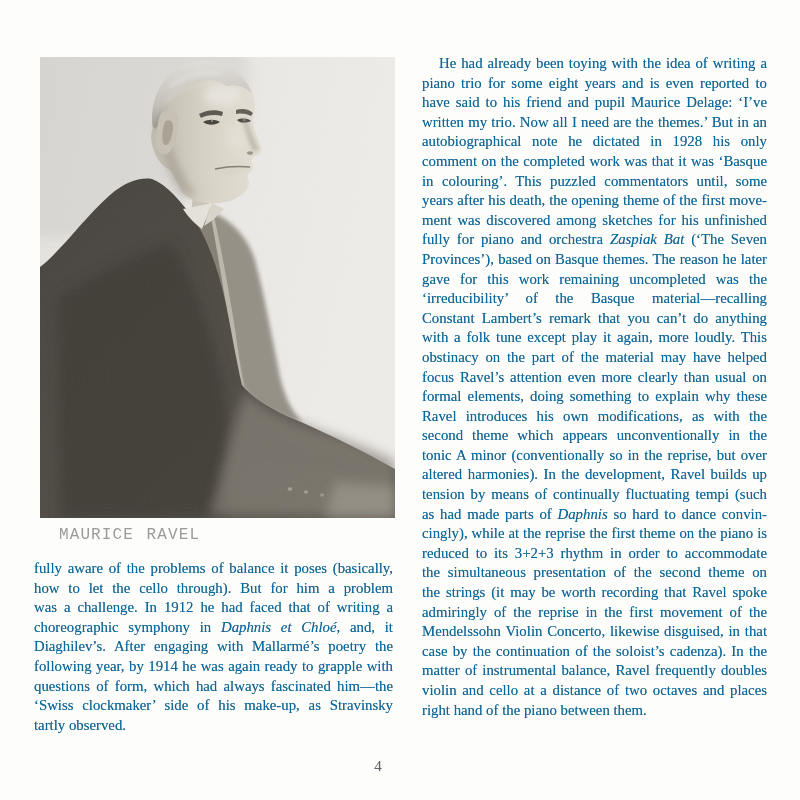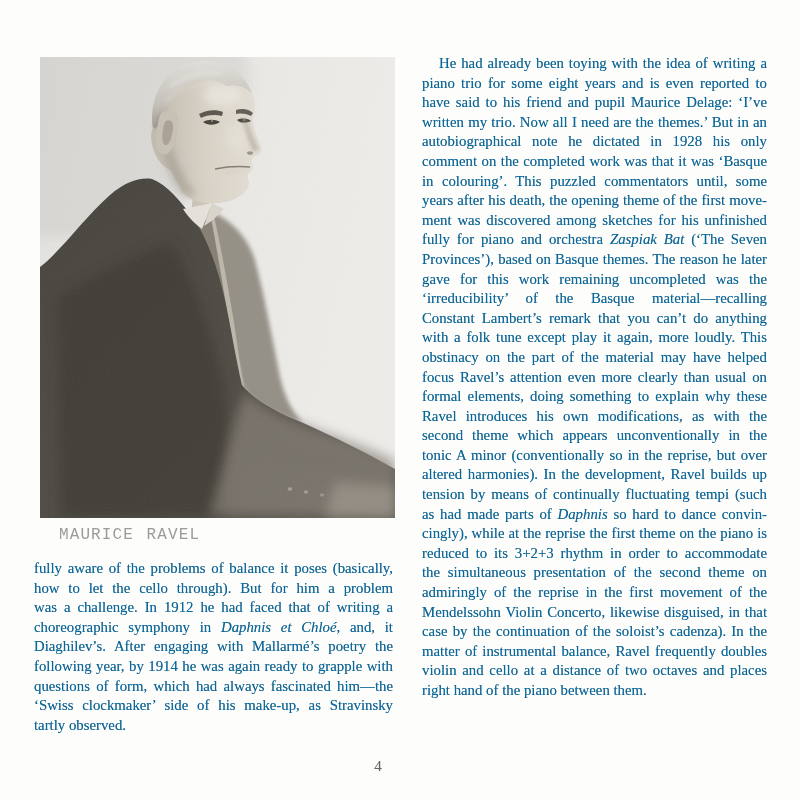--- a/index.html
+++ b/index.html
@@ -201,20 +201,21 @@
       <div class="para">
         <div class="tline"><span>Ravel introduces his own modifications, as with the</span></div>
         <div class="tline"><span>second theme which appears unconventionally in the</span></div>
         <div class="tline"><span>tonic A minor (conventionally so in the reprise, but over</span></div>
         <div class="tline"><span>altered harmonies). In the development, Ravel builds up</span></div>
         <div class="tline"><span>tension by means of continually fluctuating tempi (such</span></div>
         <div class="tline"><span>as had made parts of </span><em>Daphnis</em><span> so hard to dance convin-</span></div>
         <div class="tline"><span>cingly), while at the reprise the first theme on the piano is</span></div>
         <div class="tline"><span>reduced to its 3+2+3 rhythm in order to accommodate</span></div>
         <div class="tline"><span>the simultaneous presentation of the second theme on</span></div>
+        <div class="tline"><span>the strings (it may be worth recording that Ravel spoke</span></div>
         <div class="tline"><span>admiringly of the reprise in the first movement of the</span></div>
         <div class="tline"><span>Mendelssohn Violin Concerto, likewise disguised, in that</span></div>
         <div class="tline"><span>case by the continuation of the soloist’s cadenza). In the</span></div>
         <div class="tline"><span>matter of instrumental balance, Ravel frequently doubles</span></div>
         <div class="tline"><span>violin and cello at a distance of two octaves and places the</span></div>
         <div class="tline last"><span>right hand of the piano between them.</span></div>
       </div>
     </div>
 
   <div class="pageno">4</div>

